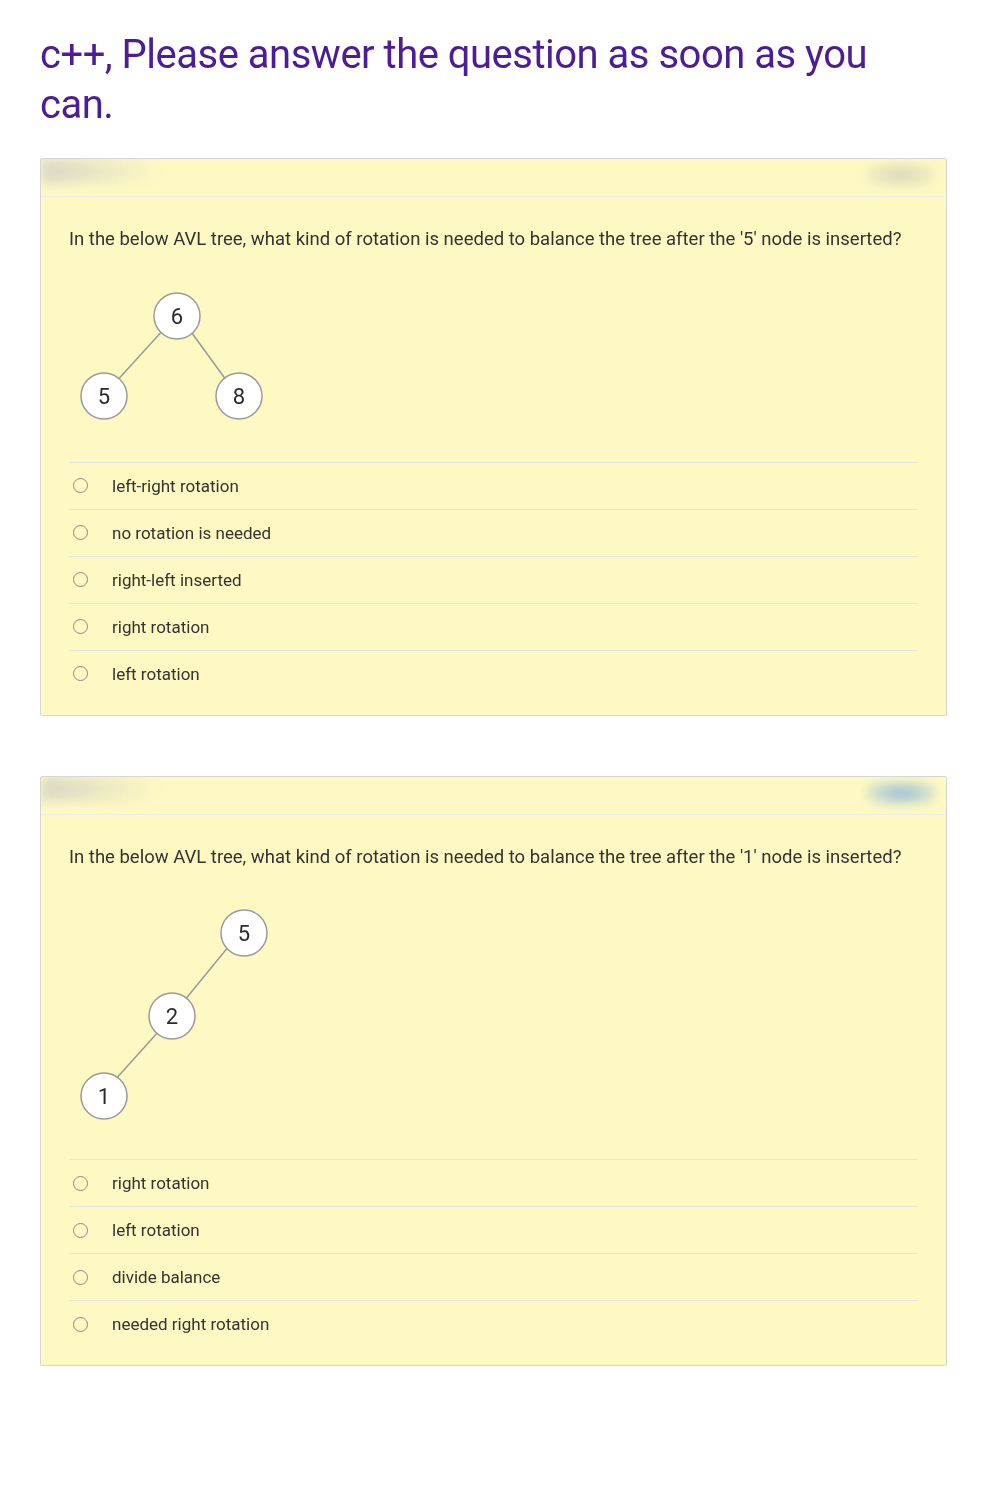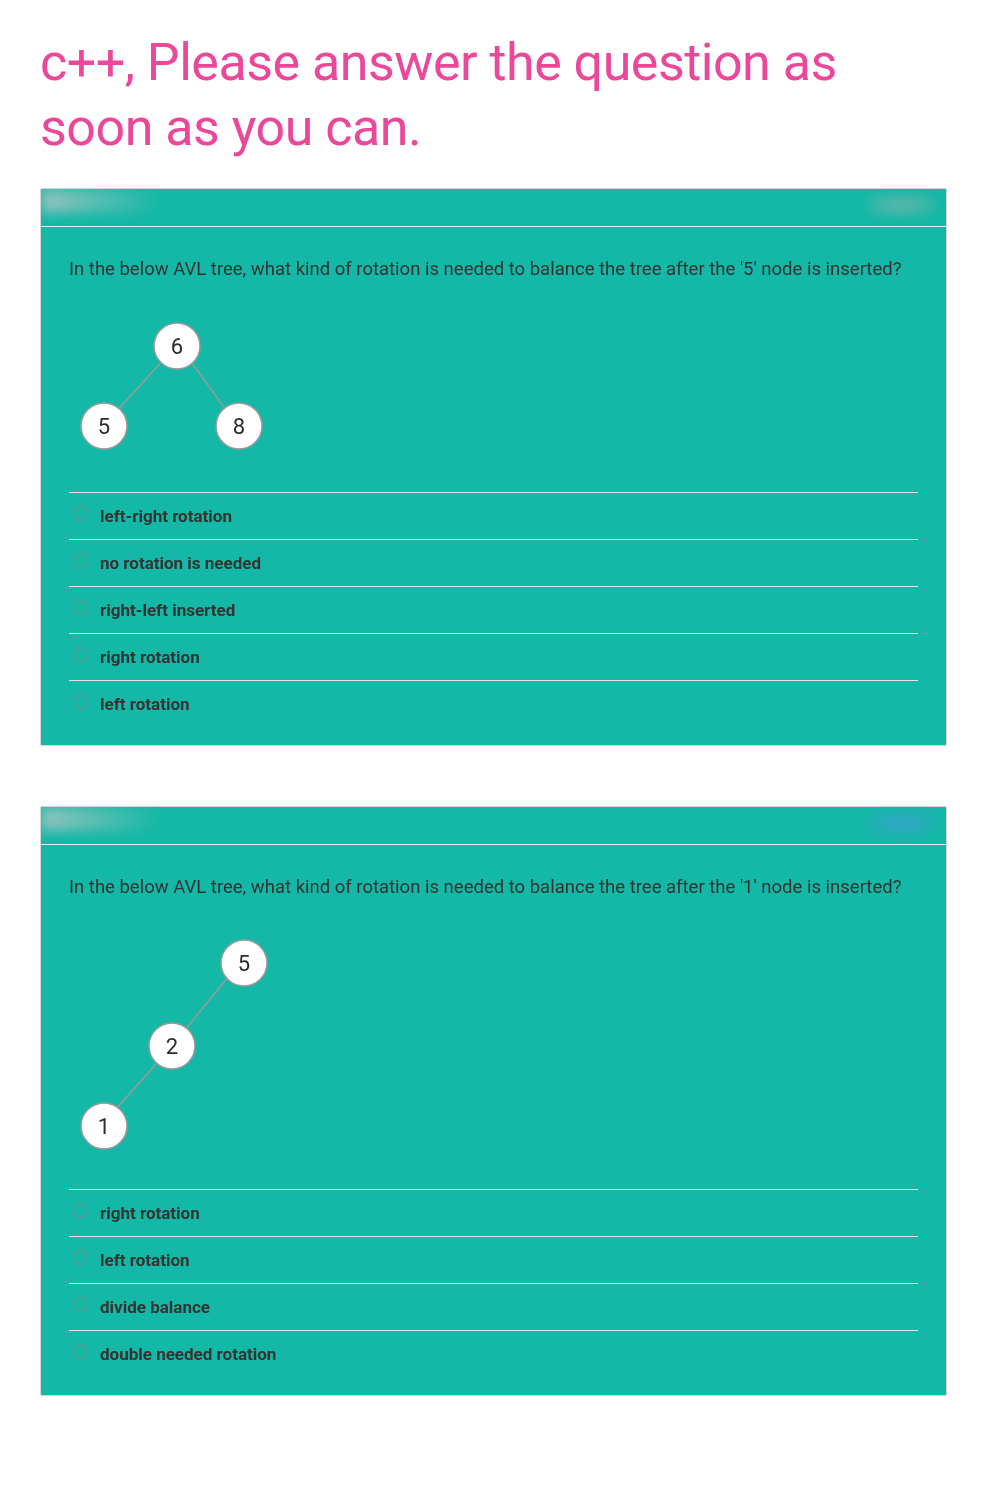--- a/index.html
+++ b/index.html
@@ -4,32 +4,32 @@
 <style>
   * { box-sizing: border-box; margin: 0; padding: 0; }
   body {
     font-family: -apple-system, BlinkMacSystemFont, "Segoe UI", Roboto, Helvetica, Arial, sans-serif;
     background: #ffffff;
     width: 987px;
     padding: 30px 40px 40px 40px;
     color: #333;
   }
   .page-title {
-    font-size: 52px;
+    font-size: 40px;
     font-weight: 400;
-    color: #ec4899;
+    color: #4c1d95;
     line-height: 1.25;
     margin-bottom: 28px;
     letter-spacing: -0.5px;
   }
   .question-card {
     border: 1px solid #d6d6d6;
     border-radius: 2px;
     margin-bottom: 60px;
-    background: #14b8a6;
+    background: #fef9c3;
   }
   .card-top-smudge {
     height: 38px;
     border-bottom: 1px solid #ececec;
     position: relative;
     overflow: hidden;
   }
   .smudge-left {
     position: absolute;
     left: 0; top: 0;
@@ -59,25 +59,25 @@
   }
   .tree-area {
     margin-bottom: 28px;
   }
   .tree-area svg { display: block; }
   .options {
     border-top: 1px solid #e4e4e4;
   }
   .option-row {
     display: flex;
+    align-items: center;
     padding: 13px 4px;
     border-bottom: 1px solid #e4e4e4;
-    gap: 12px;
+    gap: 24px;
     cursor: pointer;
-    font-weight: bold;
   }
   .option-row:last-child { border-bottom: none; }
   .radio {
     width: 15px; height: 15px;
     border: 1.5px solid #8a8a8a;
     border-radius: 50%;
     flex-shrink: 0;
   }
   .option-label {
     font-size: 17px;
@@ -188,17 +188,17 @@
       <div class="option-row">
         <span class="radio"></span>
         <span class="option-label">left rotation</span>
       </div>
       <div class="option-row">
         <span class="radio"></span>
         <span class="option-label">divide balance</span>
       </div>
       <div class="option-row">
         <span class="radio"></span>
-        <span class="option-label">double needed rotation</span>
+        <span class="option-label">needed right rotation</span>
       </div>
     </div>
   </div>
 </div>
 
 </body></html>

